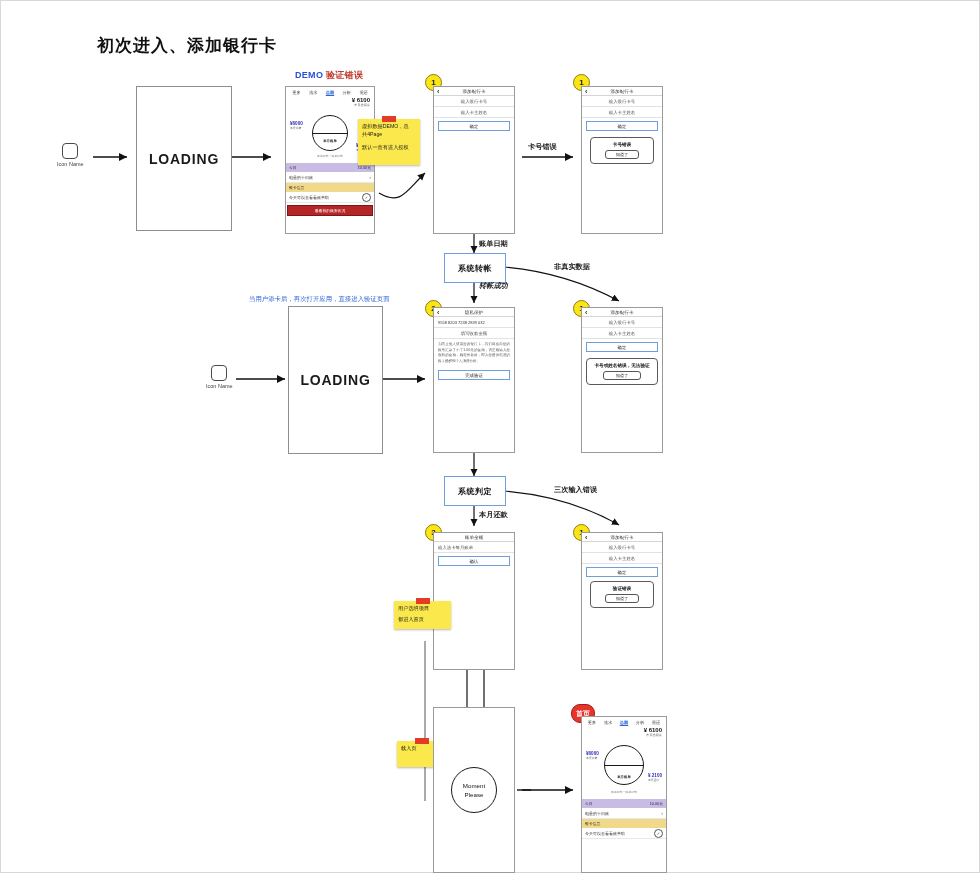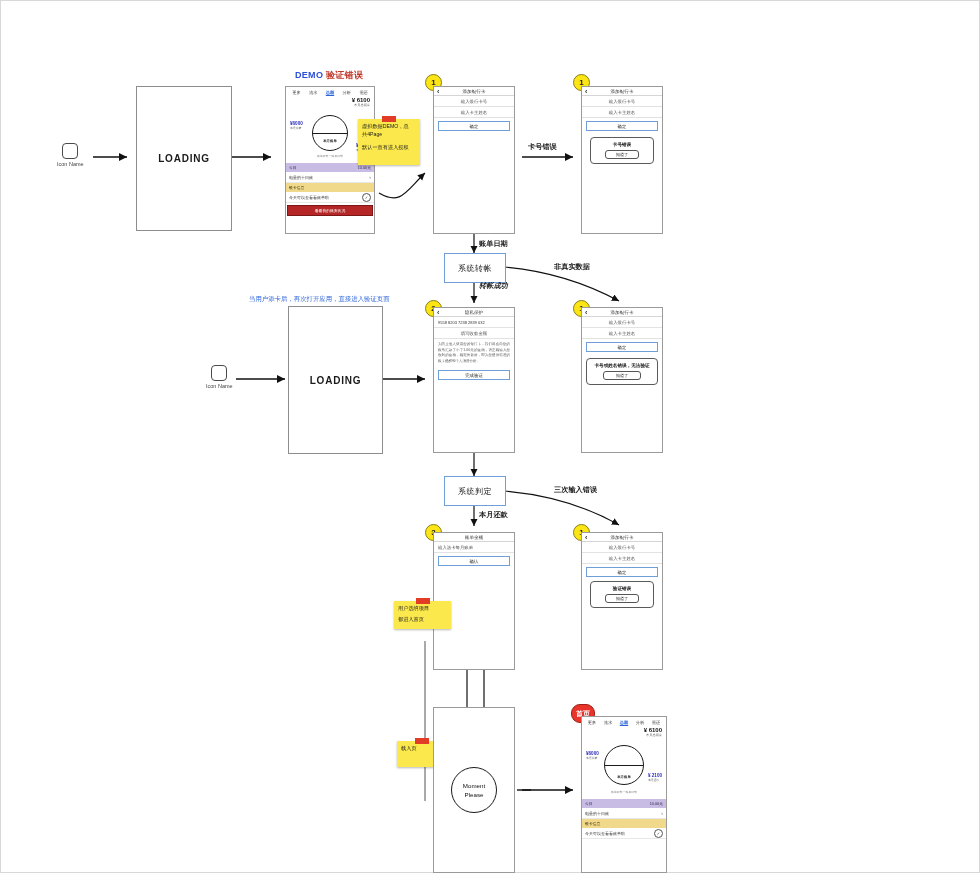--- a/index.html
+++ b/index.html
@@ -29,21 +29,21 @@
   .phone{
     border:1px solid #9a9a9a;background:#ffffff;box-sizing:border-box;
   }
 
   
   .loading-screen{
     display:flex;align-items:center;justify-content:center;
     background:#fff;border:1px solid #8d8d8d;
   }
   .loading-text{
-    font-size:10px;font-weight:bold;letter-spacing:.8px;color:#1a1a1a;
+    font-size:14px;font-weight:bold;letter-spacing:.8px;color:#1a1a1a;
   }
 
   
   .appicon{
     width:14px;height:14px;border:1px solid #4a4a4a;border-radius:4px;background:#fff;
   }
   .icon-name{font-size:5.5px;color:#444;margin-top:2px;text-align:center;}
 
   
   svg.arrow-layer{position:absolute;left:0;top:0;width:980px;height:873px;pointer-events:none;}
@@ -56,21 +56,21 @@
   }
   .sticky-tape{
     position:absolute;top:-3px;left:50%;transform:translateX(-50%);
     width:14px;height:6px;background:#e23b26;
   }
   .sticky-line{font-size:5.2px;color:#1d1d1d;line-height:1.55;white-space:nowrap;}
 
   
   .decision{
     border:1px solid #6f9ed8;background:#ffffff;
-    font-size:8px;font-weight:normal;color:#111;
+    font-size:8px;font-weight:bold;color:#111;
     display:flex;align-items:center;justify-content:center;
     letter-spacing:.5px;
   }
 
   
   .edge-label{font-size:7.2px;font-weight:bold;color:#1a1a1a;white-space:nowrap;}
 
   
   .badge{
     width:15px;height:15px;border-radius:50%;
@@ -214,20 +214,21 @@
 
     <line x1="466" y1="570" x2="466" y2="744" stroke="#111" stroke-width="1.2" marker-end="url(#ah)"></line>
     <line x1="483" y1="570" x2="483" y2="744" stroke="#111" stroke-width="1.2" marker-end="url(#ah)"></line>
 
     <line x1="424" y1="640" x2="424" y2="800" stroke="#555" stroke-width="1"></line>
 
     <line x1="521" y1="789" x2="572" y2="789" stroke="#111" stroke-width="1.4" marker-end="url(#ah)"></line>
     <line x1="516" y1="789" x2="530" y2="789" stroke="#111" stroke-width="1.4"></line>
   </svg>
 
+  <div class="abs page-title">初次进入、添加银行卡</div>
   <div class="abs demo-label">
     <span>DEMO</span>
     <span class="red">验证错误</span>
   </div>
 
   <div class="abs" style="left:56px;top:142px;display:flex;flex-direction:column;align-items:center;">
     <div class="appicon"></div>
     <div class="icon-name">Icon Name</div>
   </div>
 

